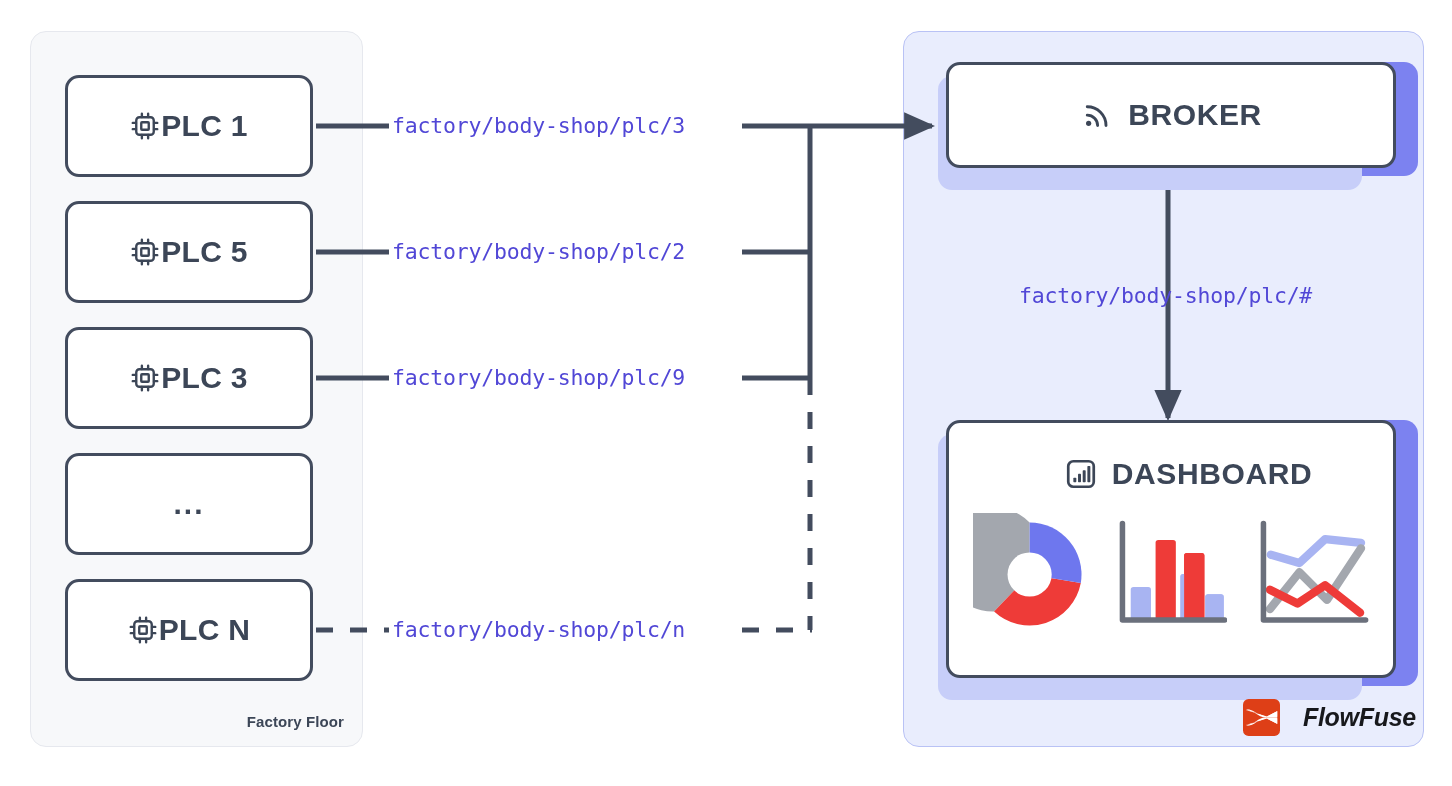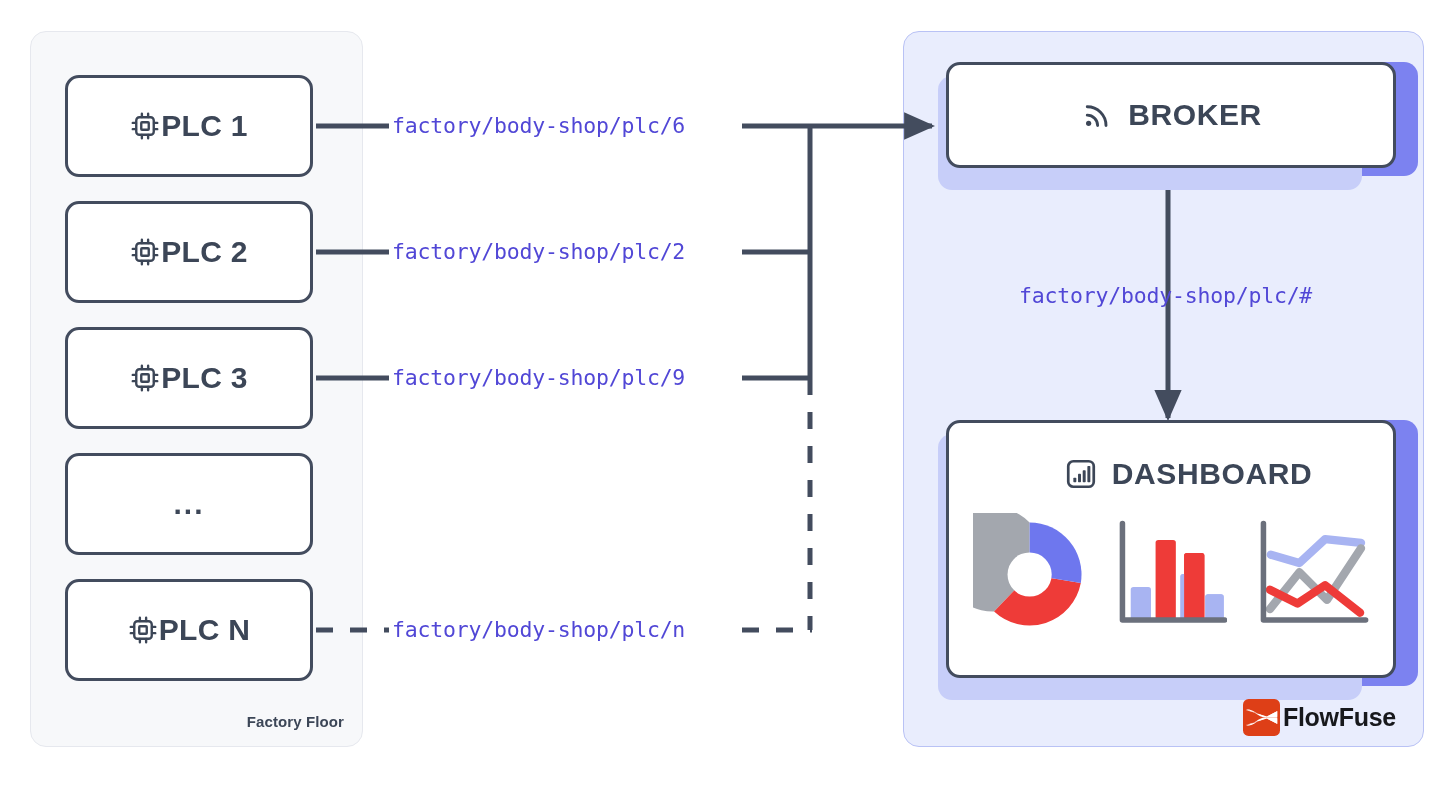--- a/index.html
+++ b/index.html
@@ -163,21 +163,22 @@
 
   .rss-icon { display:block; width: 34px; height: 30px; }
   .dashicon { display:block; width: 34px; height: 34px; }
 
   
   .brand {
     position: absolute;
     left: 1243px; top: 699px;
     display: flex;
     align-items: center;
-    gap: 3px;
+    gap: 23px;
+    font-style: italic;
   }
   .brand-mark { display:block; width: 37px; height: 37px; }
   .brand-name {
     font-size: 25px;
     font-weight: bold;
     color: #17181C;
     letter-spacing: -0.3px;
     line-height: 1;
   }
 </style>
@@ -202,21 +203,21 @@
   </div>
 
   <div class="plc" style="top:201px">
     <span class="chip-icon">
       <svg viewBox="0 0 24 24" width="30" height="30" fill="none" stroke="#3C4657" stroke-width="1.9" stroke-linecap="round" stroke-linejoin="round">
         <rect x="5" y="5" width="14" height="14" rx="2.5"></rect>
         <rect x="9" y="9" width="6" height="6" rx="0.6"></rect>
         <path d="M9.5 2.2v2.6M14.5 2.2v2.6M9.5 19.2v2.6M14.5 19.2v2.6M2.2 9.5h2.6M2.2 14.5h2.6M19.2 9.5h2.6M19.2 14.5h2.6"></path>
       </svg>
     </span>
-    <span class="plc-label">PLC 2</span>
+    <span class="plc-label">PLC 5</span>
   </div>
 
   <div class="plc" style="top:327px">
     <span class="chip-icon">
       <svg viewBox="0 0 24 24" width="30" height="30" fill="none" stroke="#3C4657" stroke-width="1.9" stroke-linecap="round" stroke-linejoin="round">
         <rect x="5" y="5" width="14" height="14" rx="2.5"></rect>
         <rect x="9" y="9" width="6" height="6" rx="0.6"></rect>
         <path d="M9.5 2.2v2.6M14.5 2.2v2.6M9.5 19.2v2.6M14.5 19.2v2.6M2.2 9.5h2.6M2.2 14.5h2.6M19.2 9.5h2.6M19.2 14.5h2.6"></path>
       </svg>
     </span>
@@ -268,21 +269,21 @@
       <path d="M810,126 V378"></path>
 
       <path d="M810,378 V630" stroke-dasharray="17 17"></path>
 
       <path d="M810,126 H932" marker-end="url(#arrowR)"></path>
 
       <path d="M1168,168 V418" marker-end="url(#arrowD)"></path>
     </g>
   </svg>
 
-  <div class="topic" style="left:392px; top:113px">factory/body-shop/plc/6</div>
+  <div class="topic" style="left:392px; top:113px">factory/body-shop/plc/3</div>
   <div class="topic" style="left:392px; top:239px">factory/body-shop/plc/2</div>
   <div class="topic" style="left:392px; top:365px">factory/body-shop/plc/9</div>
   <div class="topic" style="left:392px; top:617px">factory/body-shop/plc/n</div>
 
   <div class="topic-sub" style="left:1003px; top:283px">factory/body-shop/plc/#</div>
 
   <div class="stack" id="broker-stack">
     <div class="shadow-back"></div>
     <div class="shadow-front"></div>
     <div class="card">

